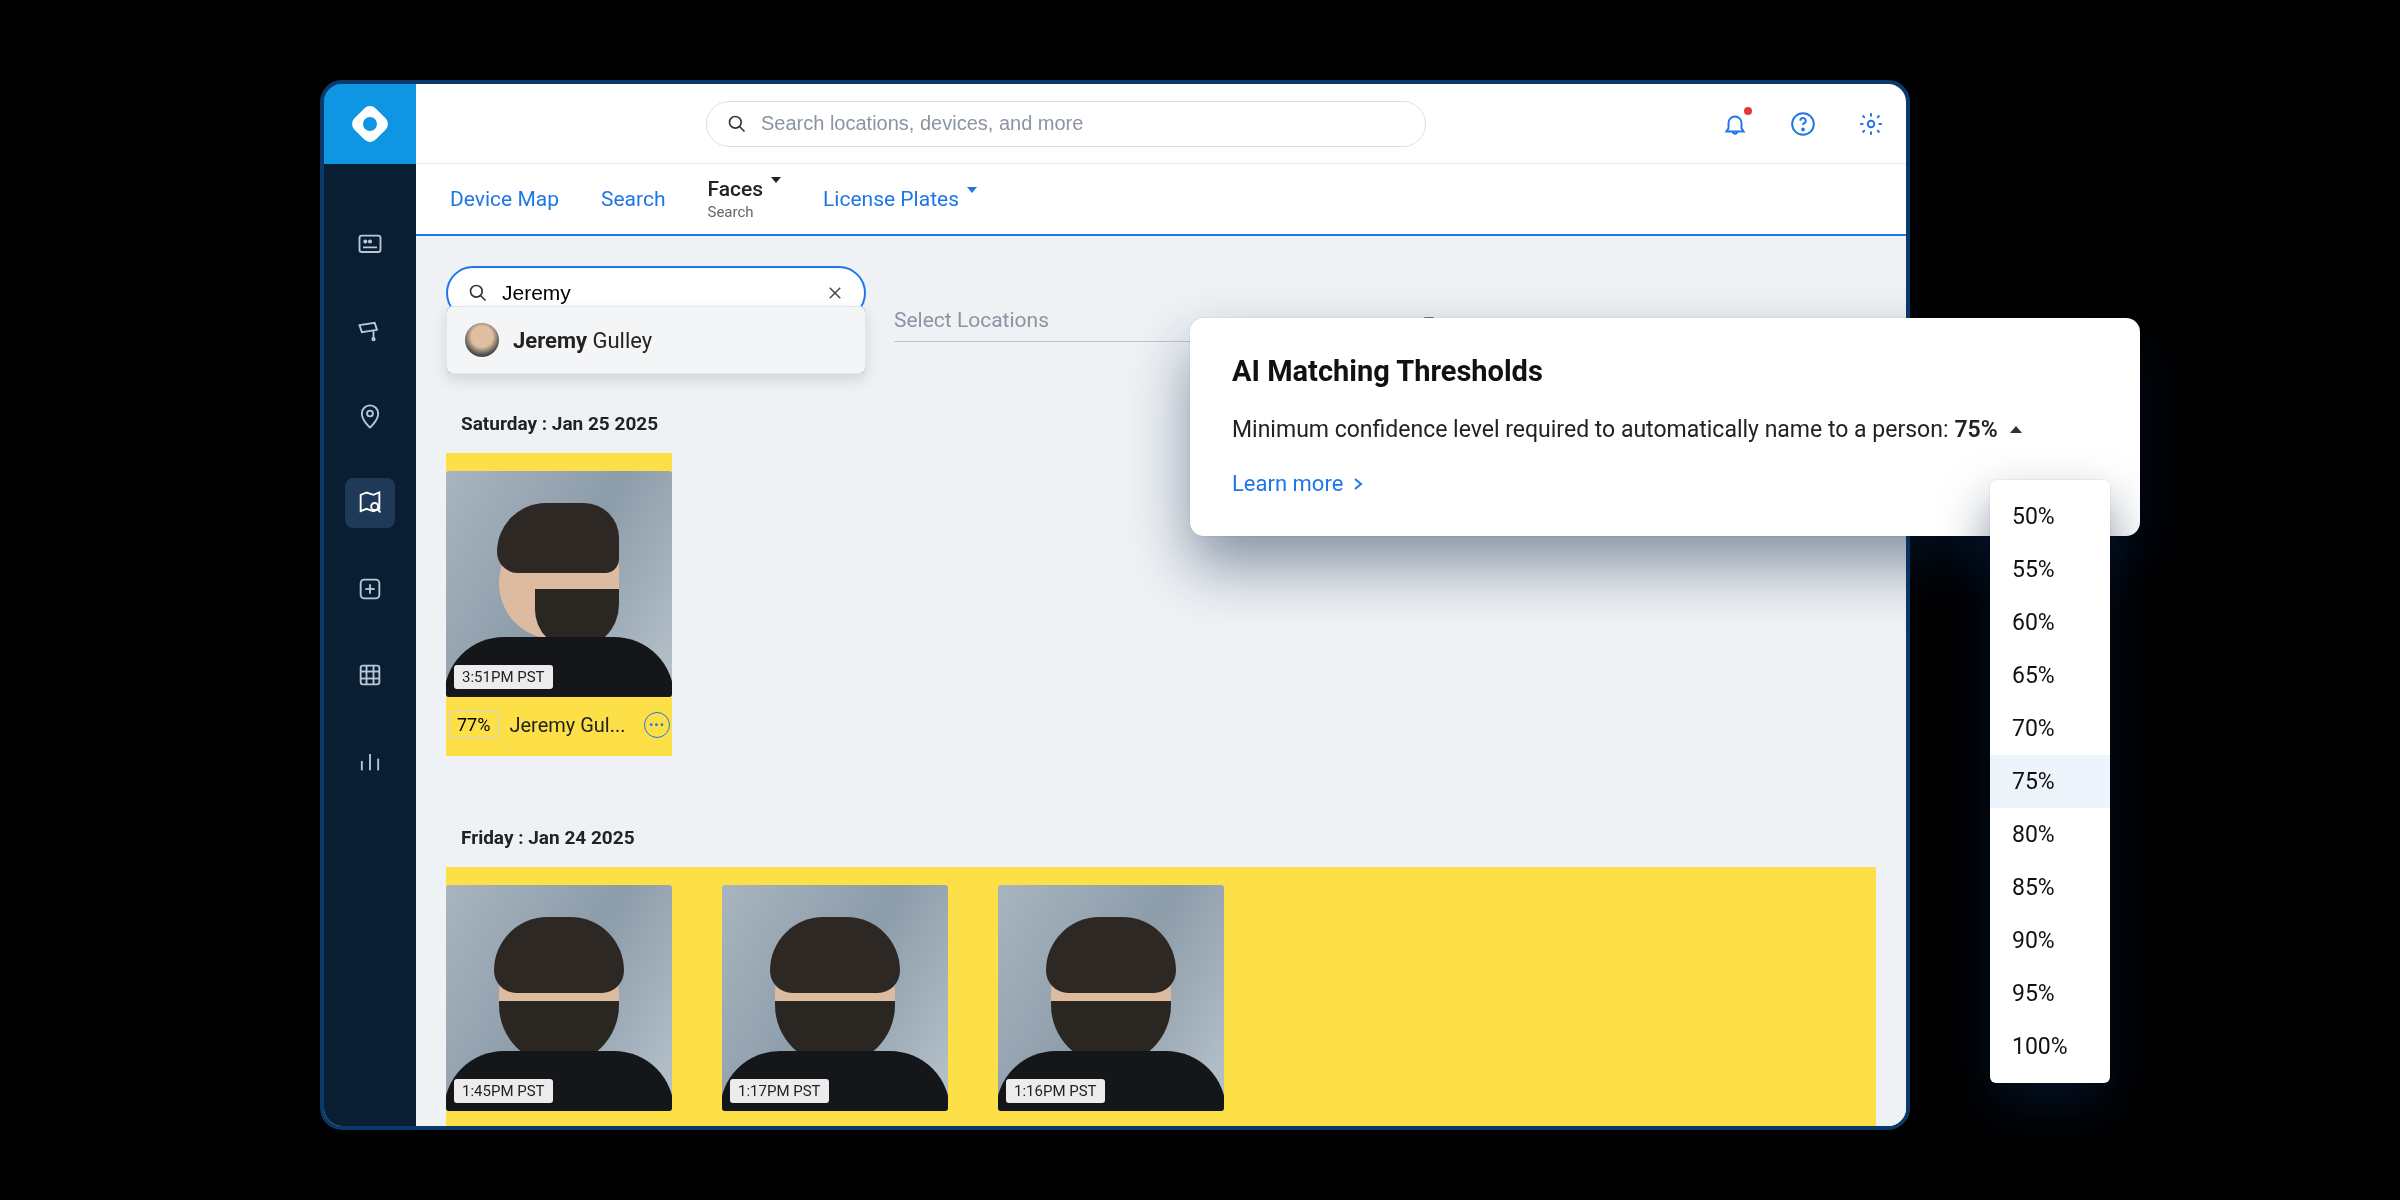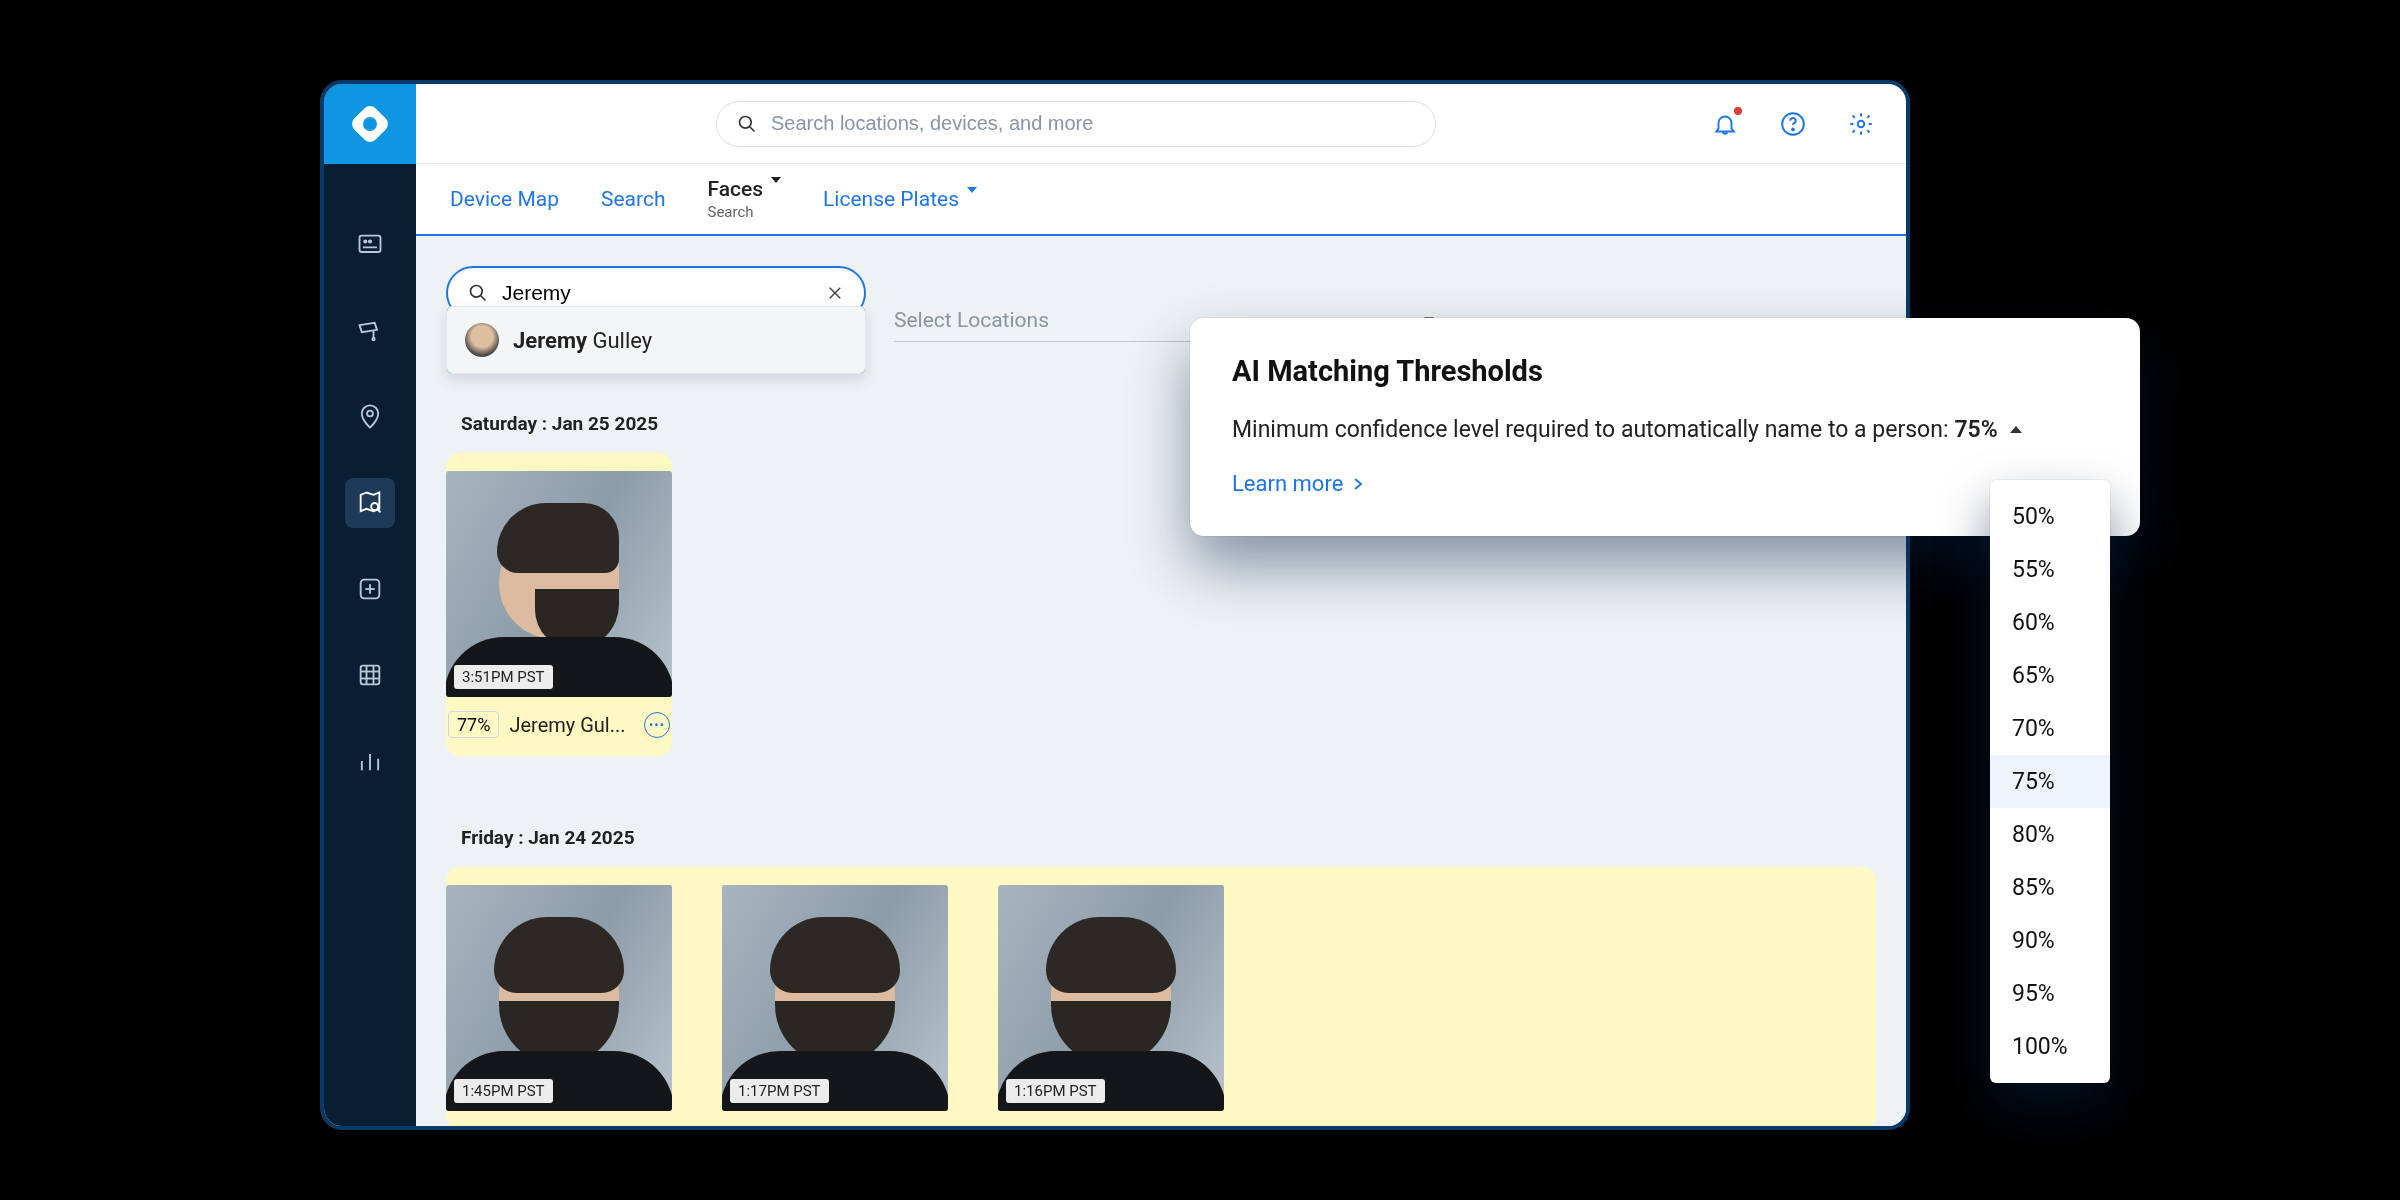--- a/index.html
+++ b/index.html
@@ -60,21 +60,21 @@
 .nav-item.active { background: #1e3a58; color: #fff; }
 .main {
   flex: 1;
   display: flex;
   flex-direction: column;
 }
 .topbar {
   height: 80px;
   display: flex;
   align-items: center;
-  padding: 0 30px;
+  padding: 0 20px;
   gap: 20px;
   border-bottom: 1px solid #e6eaef;
 }
 .search-pill {
   margin-left: 270px;
   width: 720px;
   height: 46px;
   border: 1px solid #d9dee6;
   border-radius: 23px;
   display: flex;
@@ -206,25 +206,24 @@
   justify-content: space-between;
   margin-top: 32px;
 }
 .day-header {
   font-weight: 700;
   font-size: 19px;
   color: #222;
   margin: 70px 0 18px 15px;
 }
 .cards {
-  background: #fef9c3;
+  background: #fde047;
   padding: 18px 0 18px 0;
   display: flex;
   gap: 50px;
-  border-radius: 14px;
 }
 .cards.single { flex-direction: column; gap: 14px; width: 226px; }
 .card-img {
   width: 226px;
   height: 226px;
   position: relative;
   background: linear-gradient(120deg, #a8b5c0 0%, #8c9ca9 50%, #b8c3cc 100%);
   border-radius: 3px;
   overflow: hidden;
 }

